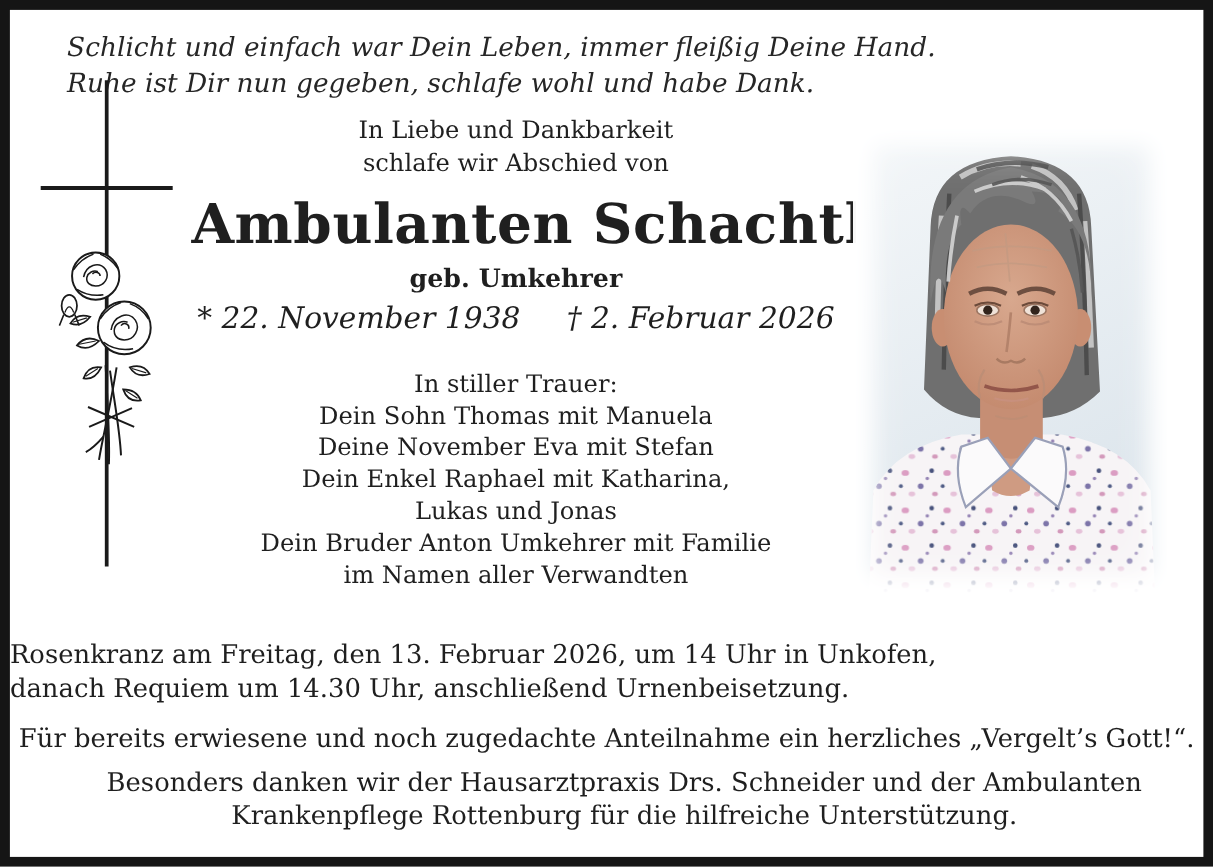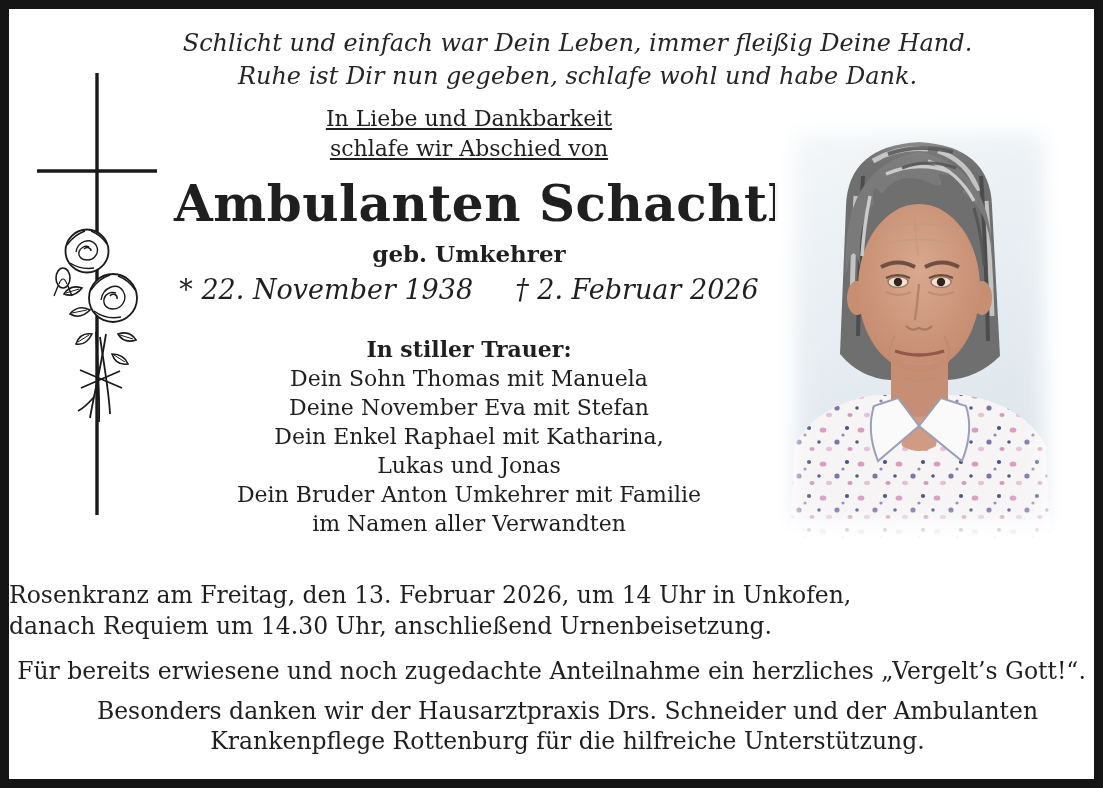--- a/index.html
+++ b/index.html
@@ -11,45 +11,44 @@
     width:1103px; height:788px;
     border:9px solid #151515;
     background:#ffffff;
     overflow:hidden;
   }
 
   
   .epitaph {
     position:absolute; top:18px; left:0; right:0;
     padding-left:52px;
-    text-align:center;
     font-style:italic;
     font-size:24px; line-height:33px;
     color:#262626;
   }
 
   
   .cross-wrap { position:absolute; left:26px; top:62px; width:125px; height:446px; }
   .rose-wrap  { position:absolute; left:41px; top:213px; width:105px; height:203px; }
 
   
   .main-col {
     position:absolute; left:165px; top:95px; width:590px;
     text-align:center;
   }
-  .intro-line { font-size:22px; line-height:30px;text-decoration:underline; }
+  .intro-line { font-size:22px; line-height:30px; }
   .deceased-name {
     margin-top:12px;
     font-size:50px; line-height:56px; font-weight:bold;
     letter-spacing:0.5px; white-space:nowrap;
   }
   .maiden-name { margin-top:8px; font-size:23px; line-height:28px; font-weight:bold; }
   .dates { margin-top:7px; font-size:27px; line-height:30px; white-space:nowrap;font-style:italic; }
   .dates .date-gap { display:inline-block; width:42px; }
-  .mourning-header { margin-top:30px; font-size:22px; line-height:29px;font-weight:bold; }
+  .mourning-header { margin-top:30px; font-size:22px; line-height:29px; }
   .mourning-line { font-size:22px; line-height:29px; }
   .mourning-closing { font-size:22px; line-height:29px; }
 
   
   .photo {
     position:absolute; left:769px; top:107px; width:283px; height:423px;
     background:#eef2f5;
   }
   .photo svg { display:block; width:100%; height:100%; }
   .photo-feather {

